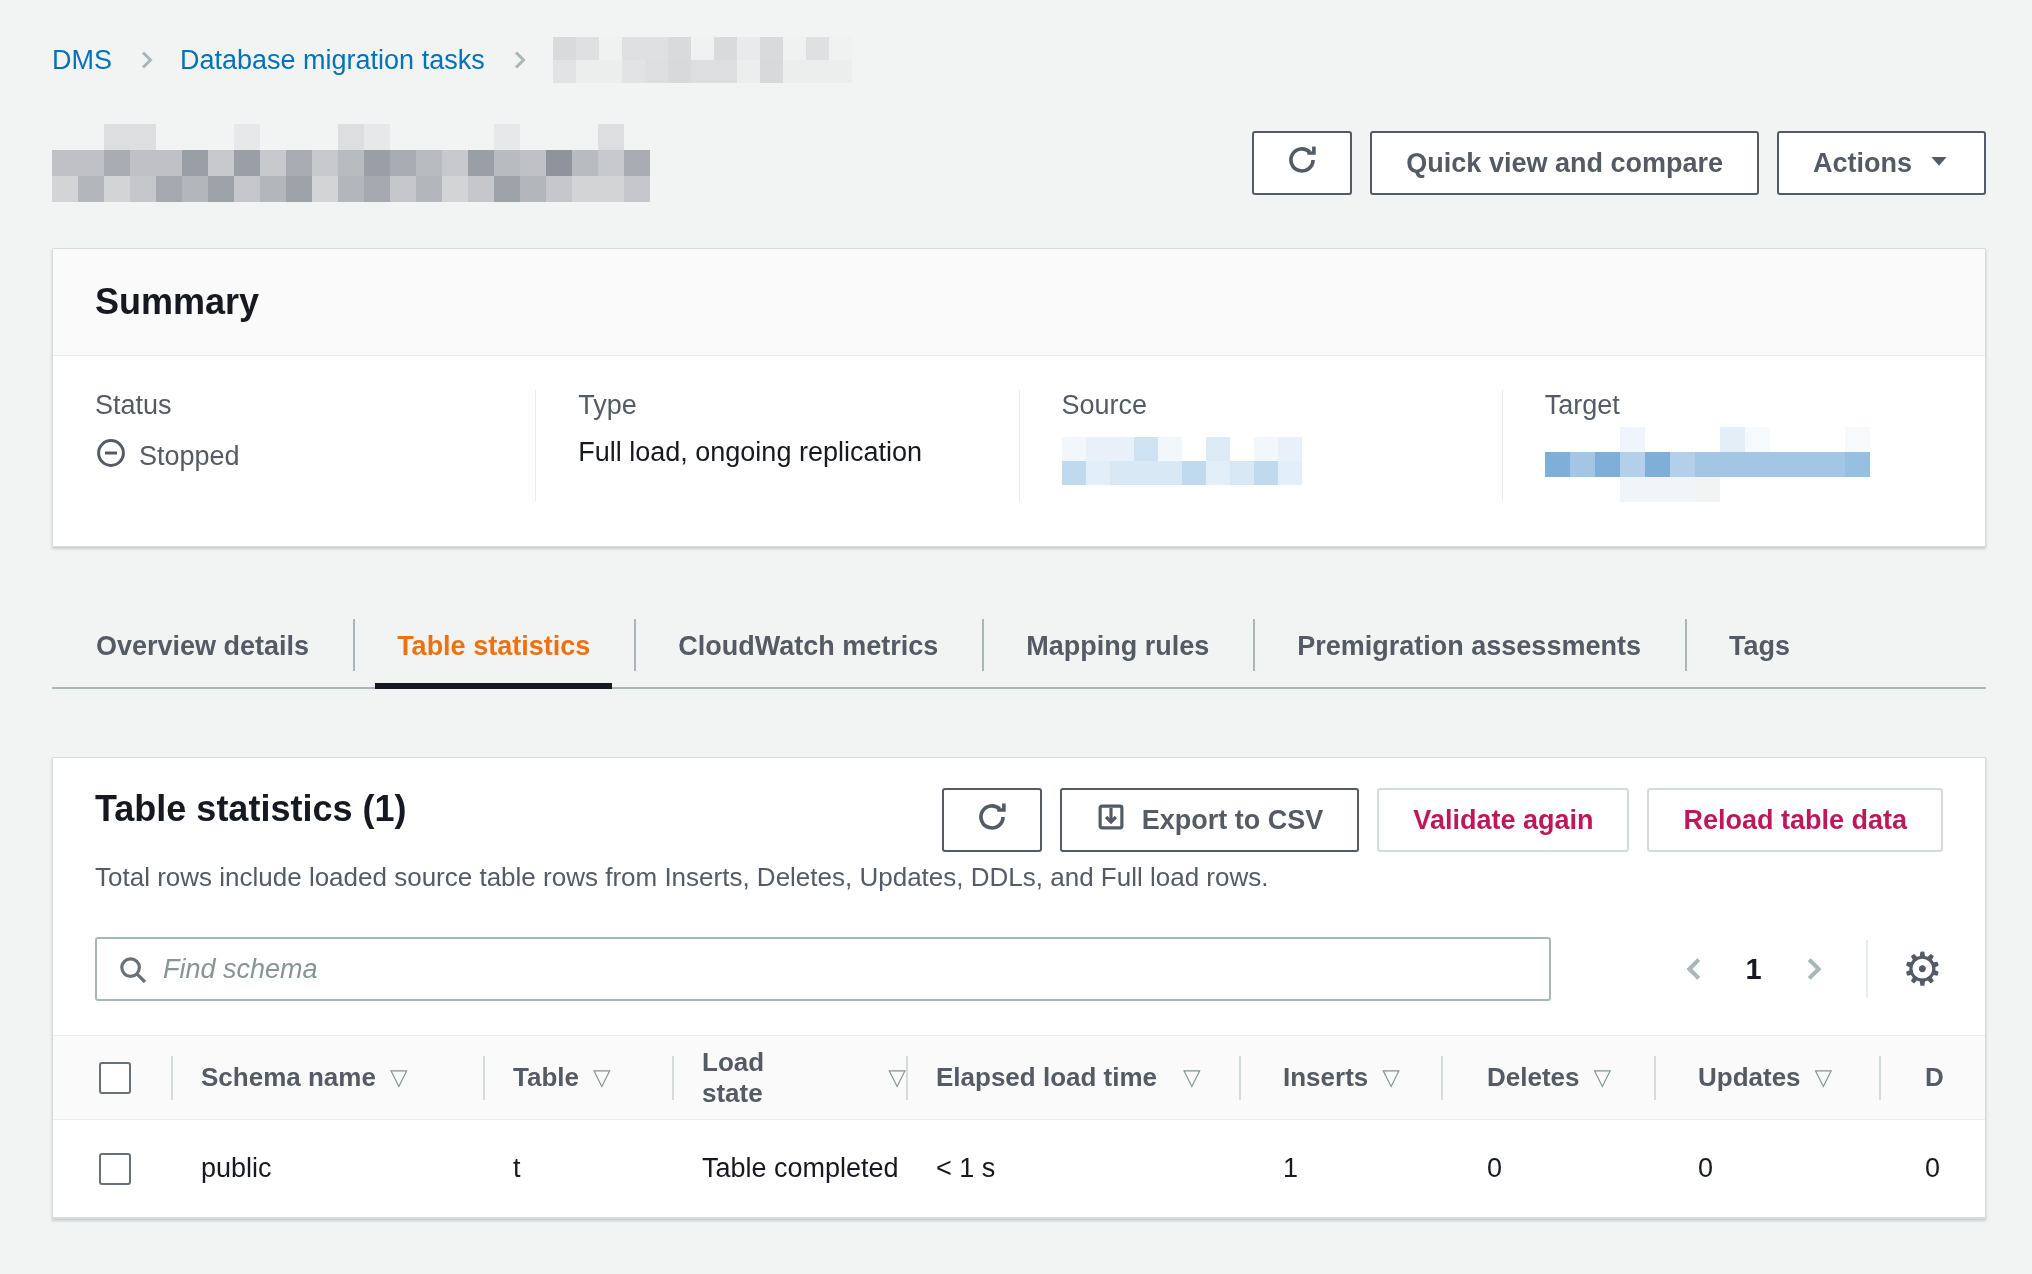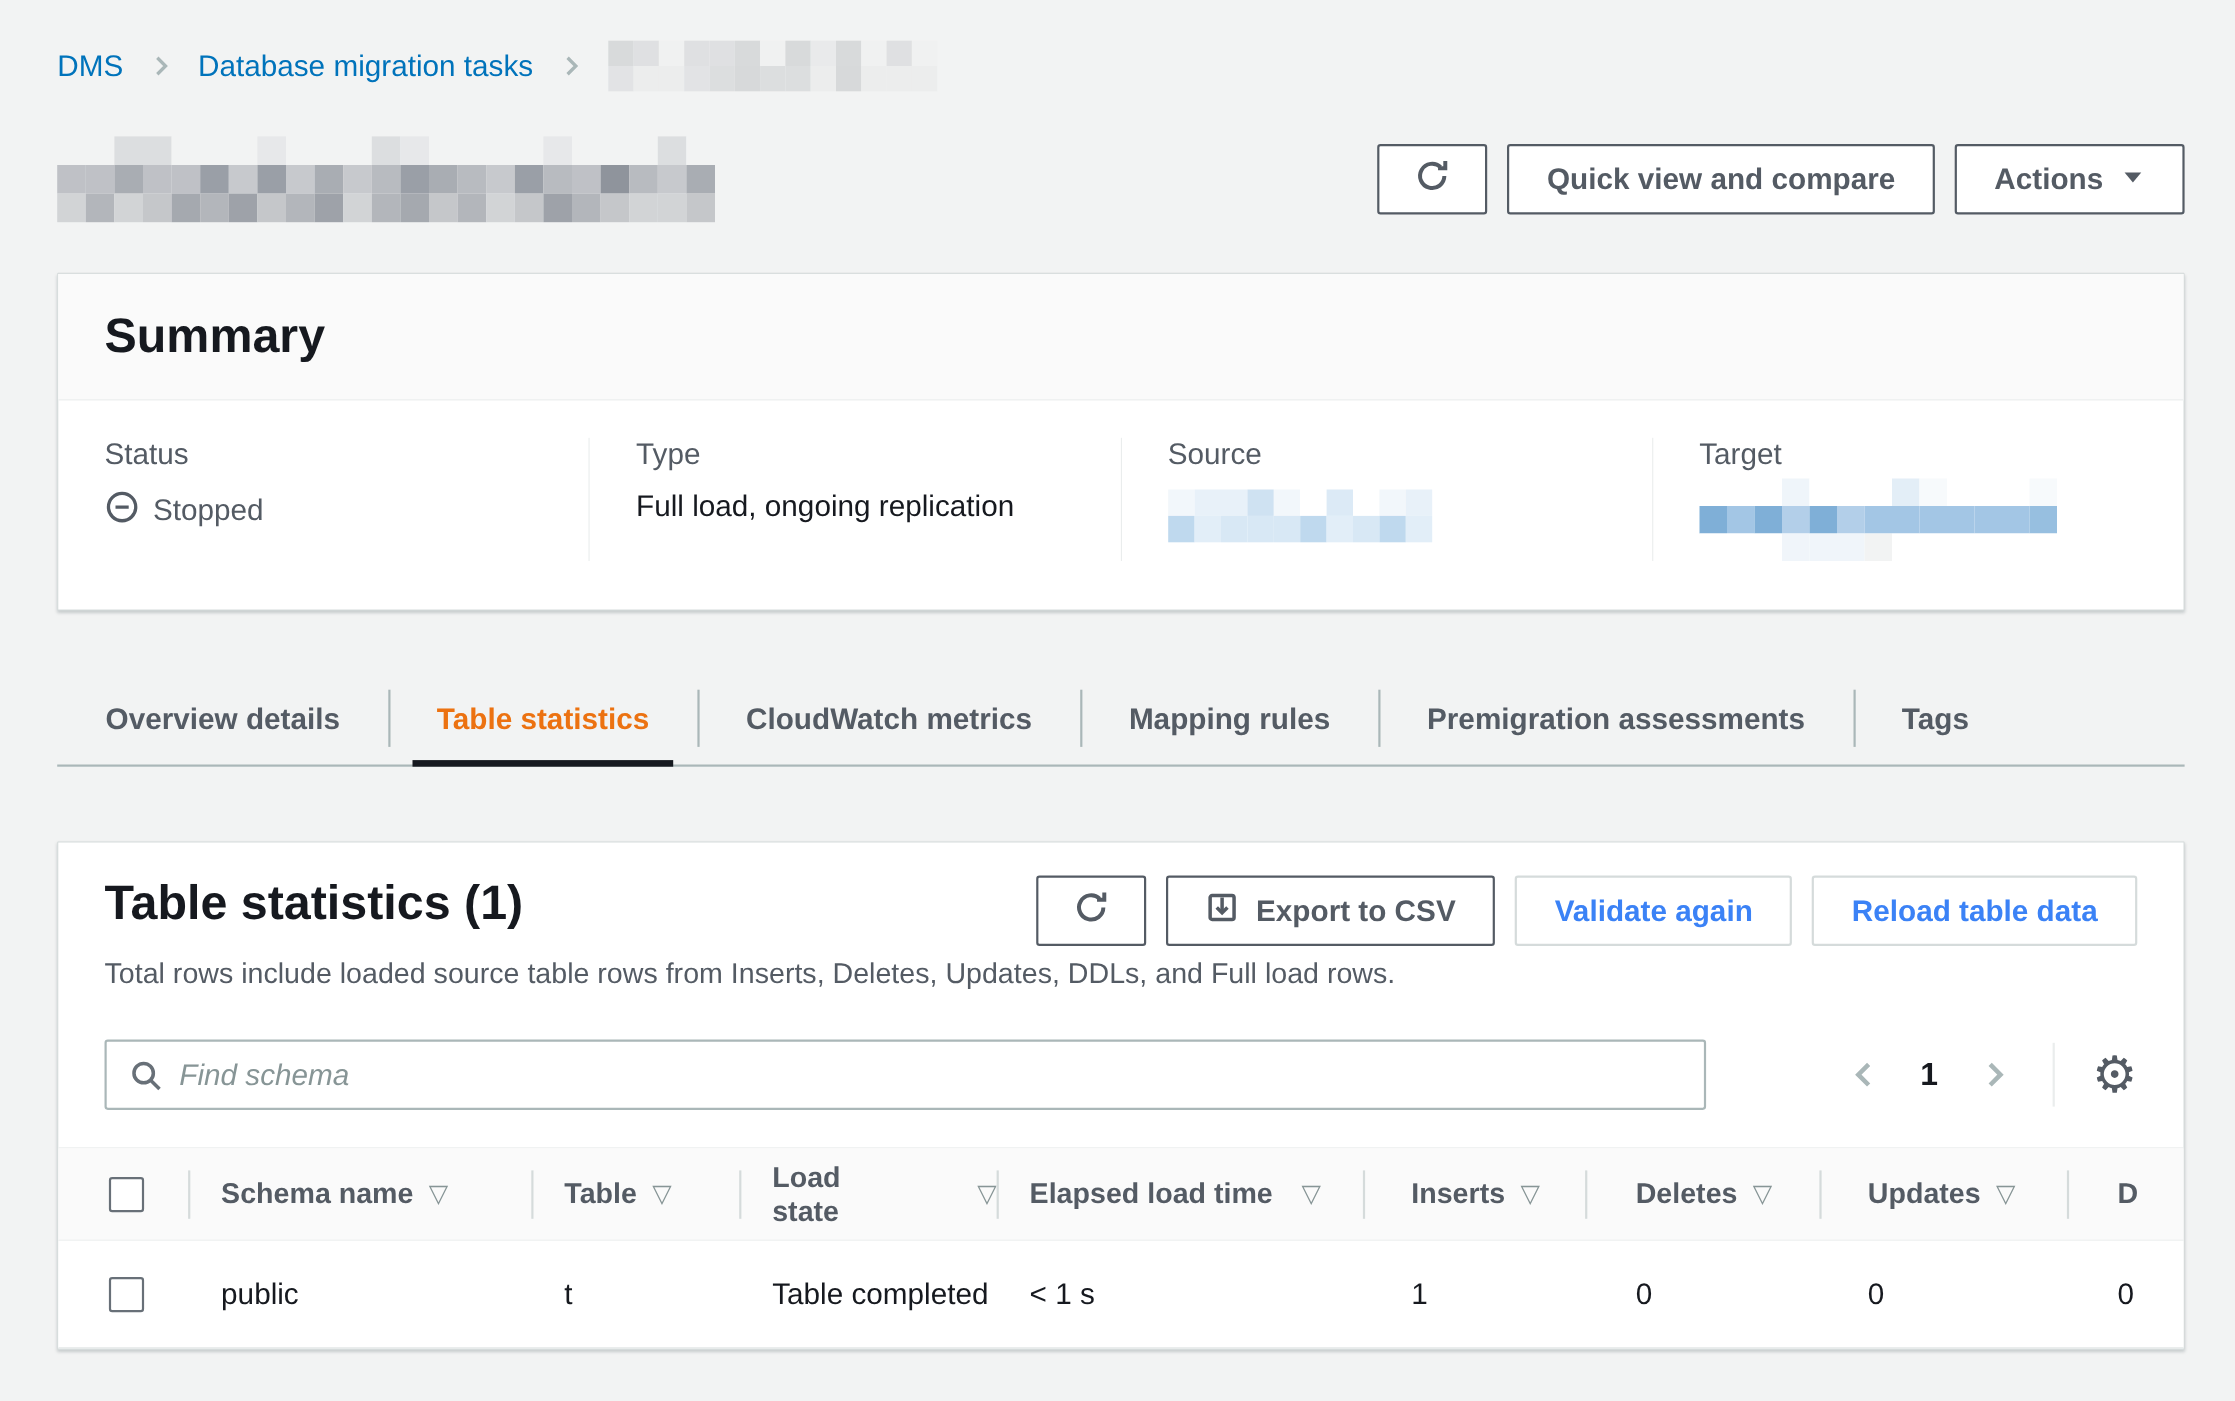--- a/index.html
+++ b/index.html
@@ -25,33 +25,33 @@
   
   .btn {
     display:inline-flex; align-items:center; justify-content:center; gap:16px;
     height:64px; padding:0 34px;
     background:#fff; border:2px solid #545b64; border-radius:3px;
     color:#545b64; font-weight:bold; font-size:27px;
     font-family:"Liberation Sans", sans-serif;
     cursor:pointer; white-space:nowrap;
   }
   .btn.icon-only { width:100px; padding:0; }
-  .btn.disabled { border-color:#d5dbdb; color:#3b82f6; cursor:default;justify-content:flex-end; }
+  .btn.disabled { border-color:#d5dbdb; color:#be185d; cursor:default;justify-content:flex-end; }
   .btn svg { flex:none; }
 
   
   .card {
     background:#fff; border:1px solid #d5dbdb; border-radius:1px;
     box-shadow:0 2px 3px rgba(0,28,36,.18);
   }
   .card-header {
     background:#fafafa; border-bottom:1px solid #eaeded;
     padding:32px 42px;
   }
-  .card-title { font-size:44px; font-weight:bold; color:#16191f; }
+  .card-title { font-size:36px; font-weight:bold; color:#16191f; }
 
   
   .summary { margin-top:46px; }
   .summary-body { display:flex; padding:34px 0 44px; }
   .summary-col { flex:1; padding:0 30px 0 42px; }
   .summary-col + .summary-col { border-left:1px solid #eaeded; }
   .field-label { color:#545b64; font-size:27px; }
   .field-value { margin-top:16px; font-size:27px; color:#16191f; display:flex; align-items:center; gap:12px; }
   .field-value.muted { color:#545b64; }
 

